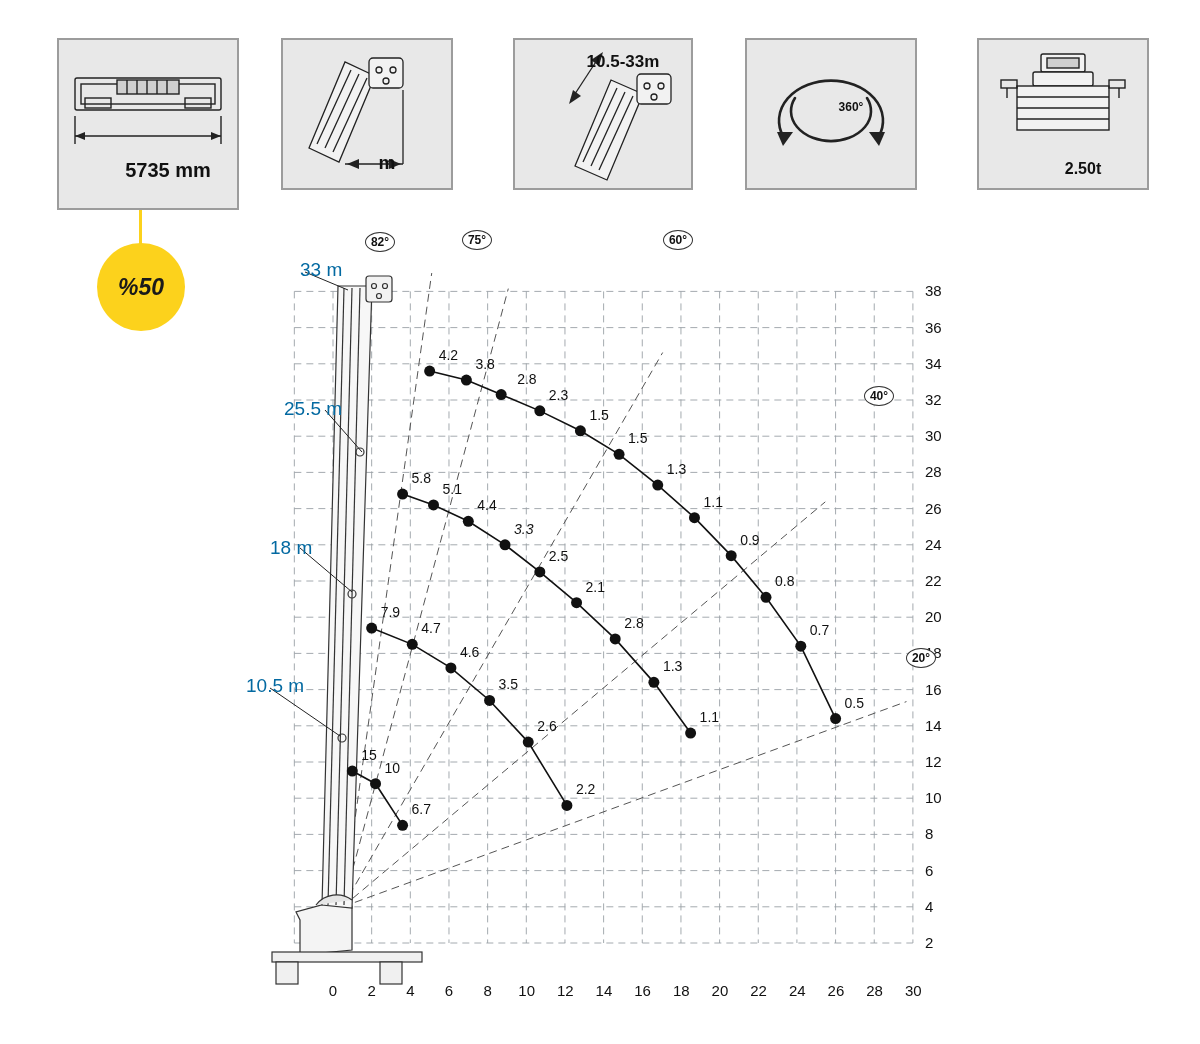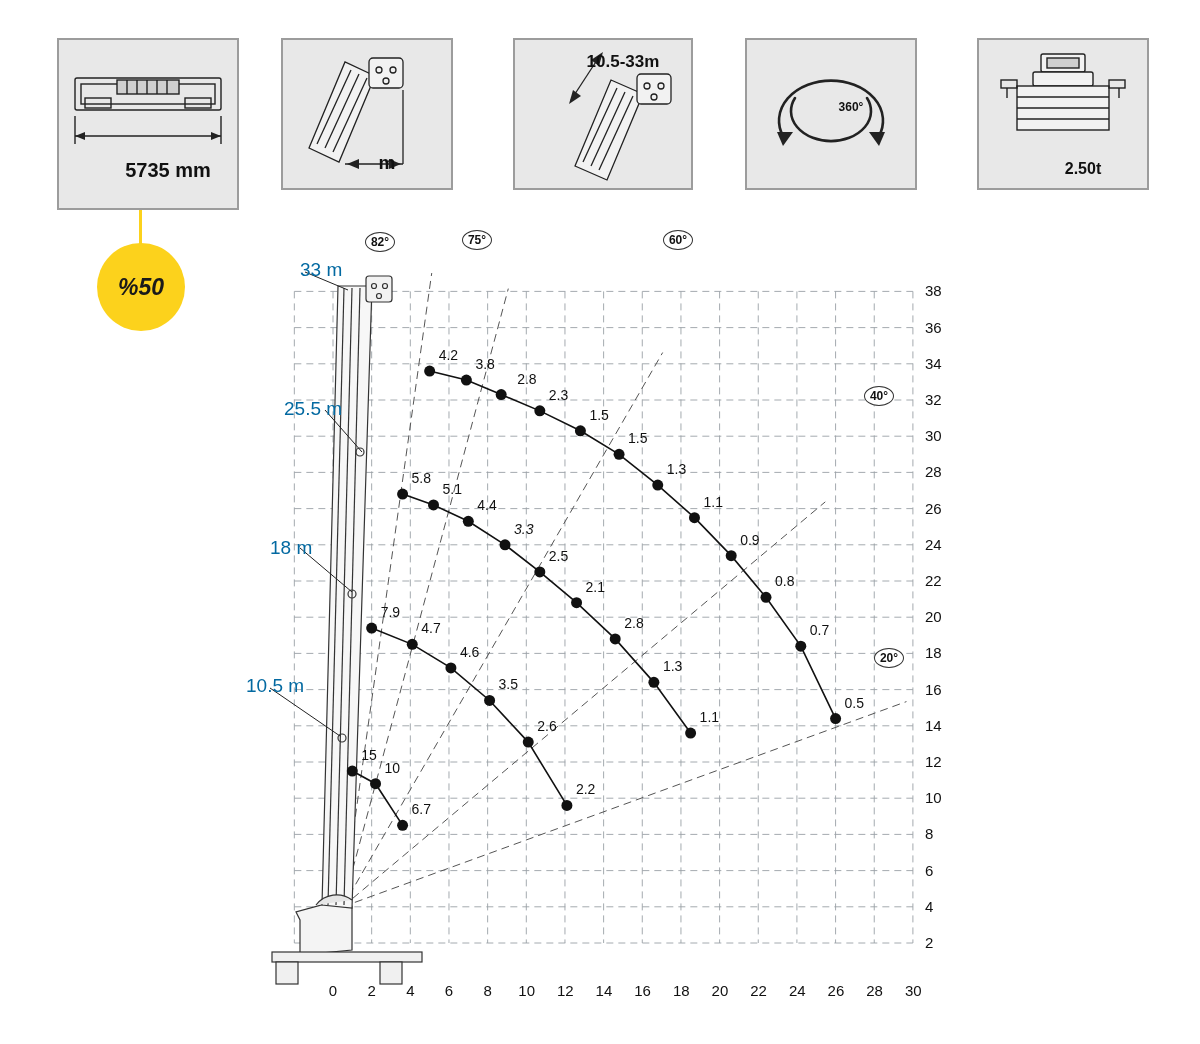--- a/index.html
+++ b/index.html
@@ -399,19 +399,19 @@
       <div class="axis-num" style="left: 925px; top: 463.4px;">28</div>
       <div class="axis-num" style="left: 925px; top: 427.2px;">30</div>
       <div class="axis-num" style="left: 925px; top: 391px;">32</div>
       <div class="axis-num" style="left: 925px; top: 355px;">34</div>
       <div class="axis-num" style="left: 925px; top: 318.6px;">36</div>
       <div class="axis-num" style="left: 925px; top: 282.4px;">38</div>
       <div class="ang-badge" style="left: 365px; top: 232px;">82°</div>
       <div class="ang-badge" style="left: 462px; top: 230px;">75°</div>
       <div class="ang-badge" style="left: 663px; top: 230px;">60°</div>
       <div class="ang-badge" style="left: 864px; top: 386px;">40°</div>
-      <div class="ang-badge" style="left: 874px; top: 648px;">20°</div>
+      <div class="ang-badge" style="left: 906px; top: 648px;">20°</div>
       <div class="len-label" style="left: 300px; top: 259px;">33 m</div>
       <div class="len-label" style="left: 284px; top: 398px;">25.5 m</div>
       <div class="len-label" style="left: 270px; top: 537px;">18 m</div>
       <div class="len-label" style="left: 246px; top: 675px;">10.5 m</div>
     </div>
 </div>
 
 </body></html>

